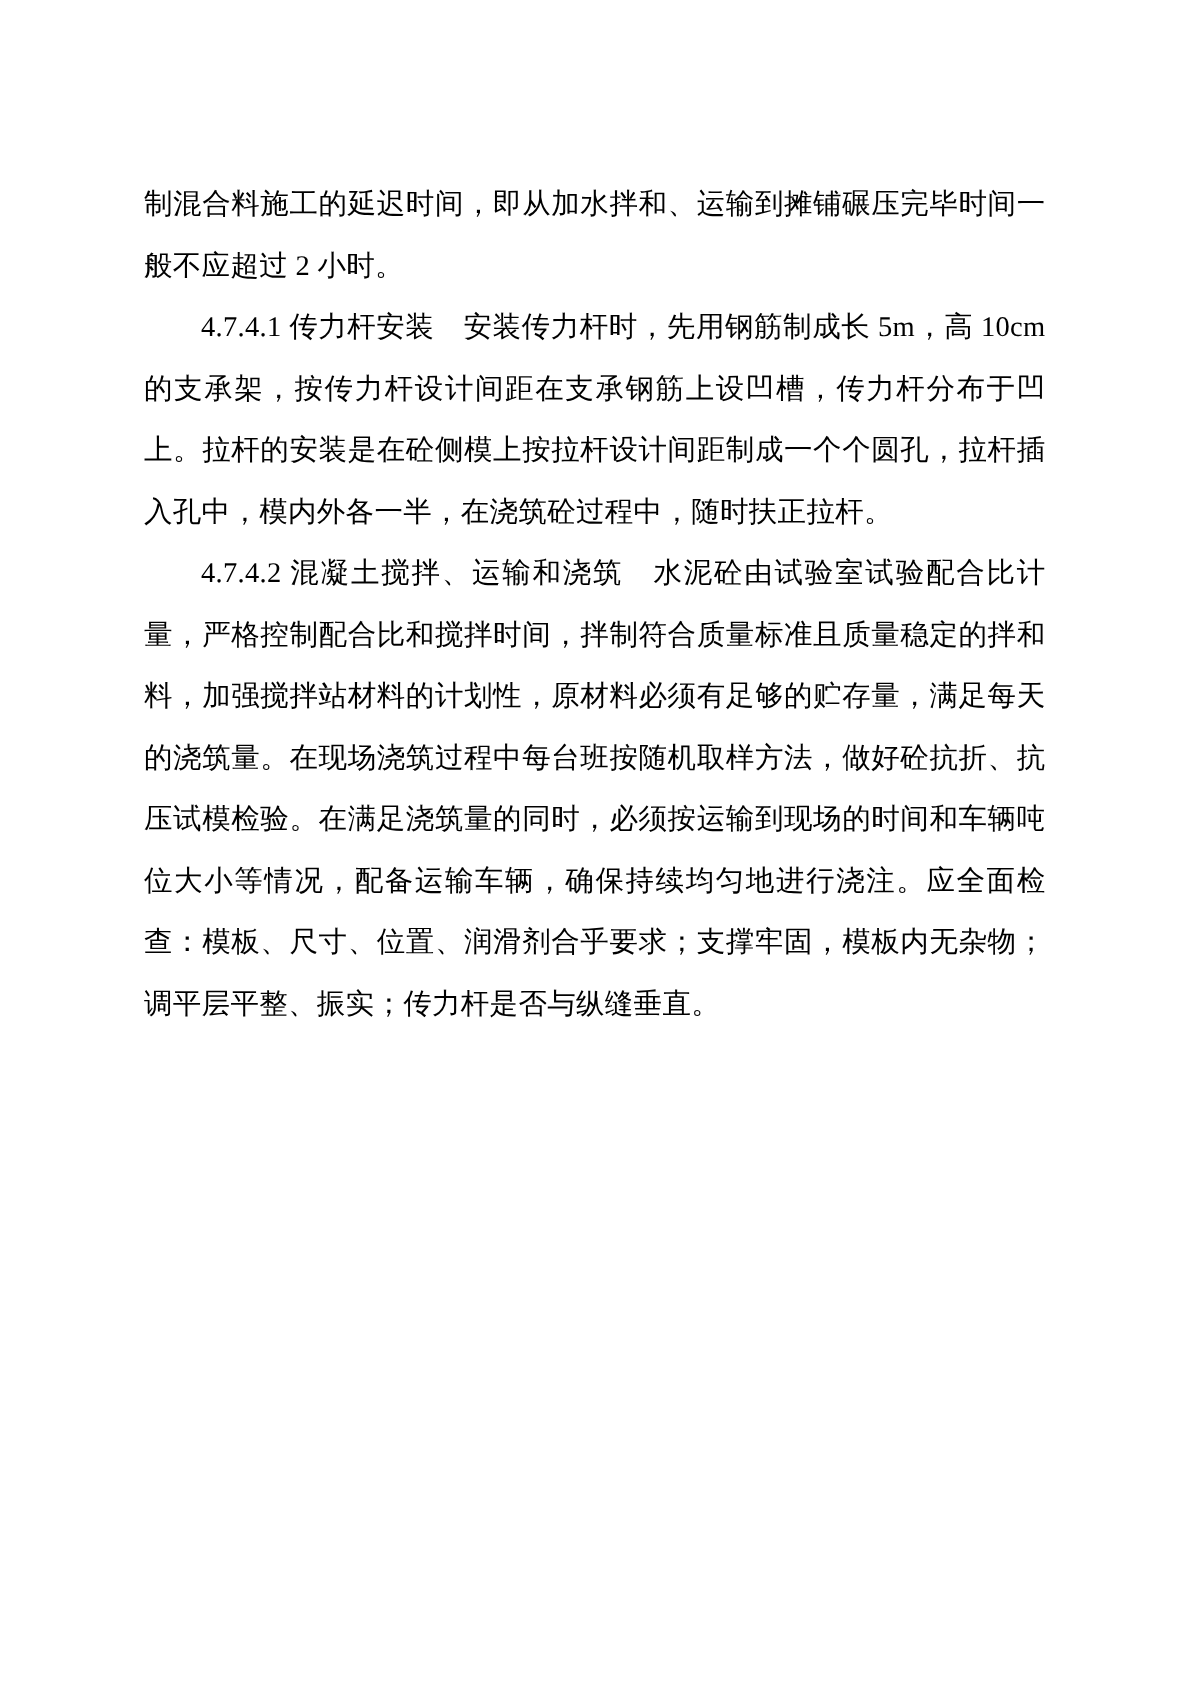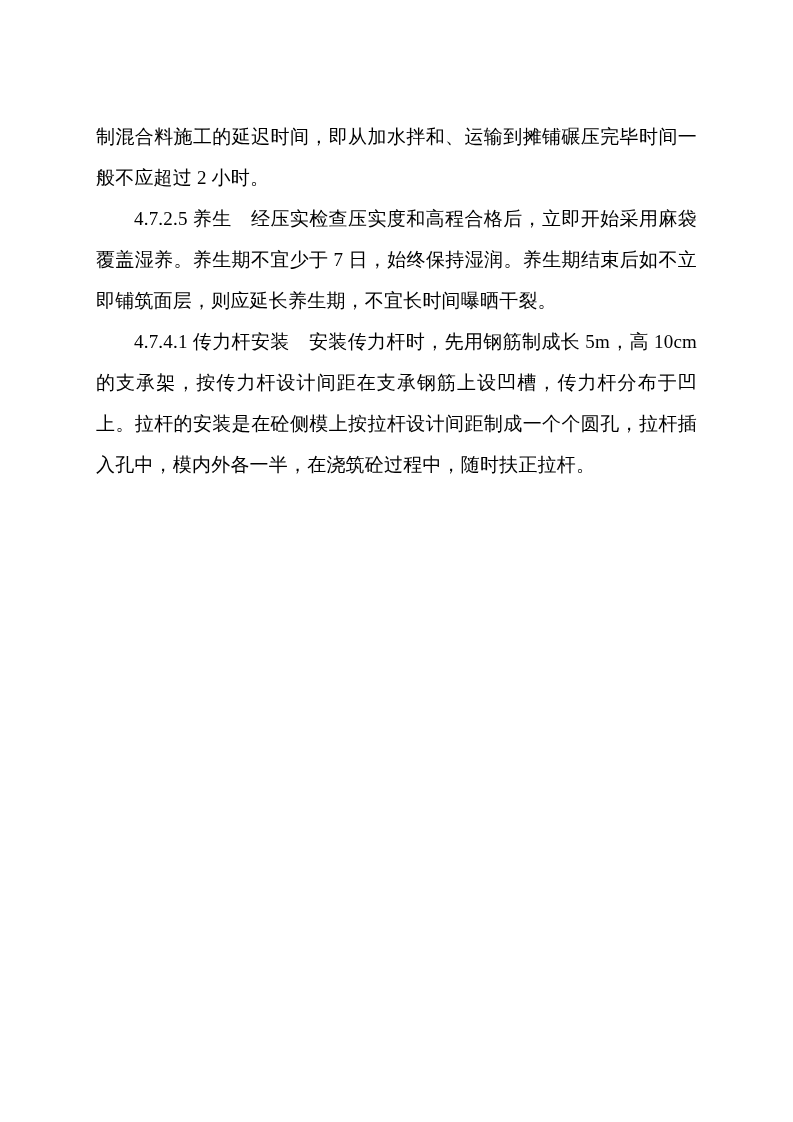--- a/index.html
+++ b/index.html
@@ -33,16 +33,16 @@
   }
   .indent-2 { text-indent: 2em; }
   .indent-1 { text-indent: 0.75em; }
 </style>
 </head>
 <body>
 
 <div class="page">
   <div class="content">
     <p>制混合料施工的延迟时间，即从加水拌和、运输到摊铺碾压完毕时间一般不应超过 2 小时。</p>
-    <p class="indent-2">4.7.2.5 养生　经压实检查压实度和高程合格后，立即开始采用麻袋覆盖湿养。养生期不宜少于 7 日，始终保持湿润。养生期结束后如不立即铺筑面层，则应延长养生期，不宜长时间曝晒干裂。</p>
     <p class="indent-2">4.7.4.1 传力杆安装　安装传力杆时，先用钢筋制成长 5m，高 10cm 的支承架，按传力杆设计间距在支承钢筋上设凹槽，传力杆分布于凹上。拉杆的安装是在砼侧模上按拉杆设计间距制成一个个圆孔，拉杆插入孔中，模内外各一半，在浇筑砼过程中，随时扶正拉杆。</p>
+    <p class="indent-2">4.7.4.2 混凝土搅拌、运输和浇筑　水泥砼由试验室试验配合比计量，严格控制配合比和搅拌时间，拌制符合质量标准且质量稳定的拌和料，加强搅拌站材料的计划性，原材料必须有足够的贮存量，满足每天的浇筑量。在现场浇筑过程中每台班按随机取样方法，做好砼抗折、抗压试模检验。在满足浇筑量的同时，必须按运输到现场的时间和车辆吨位大小等情况，配备运输车辆，确保持续均匀地进行浇注。应全面检查：模板、尺寸、位置、润滑剂合乎要求；支撑牢固，模板内无杂物；调平层平整、振实；传力杆是否与纵缝垂直。</p>
   </div>
 </div>
 
 </body></html>

